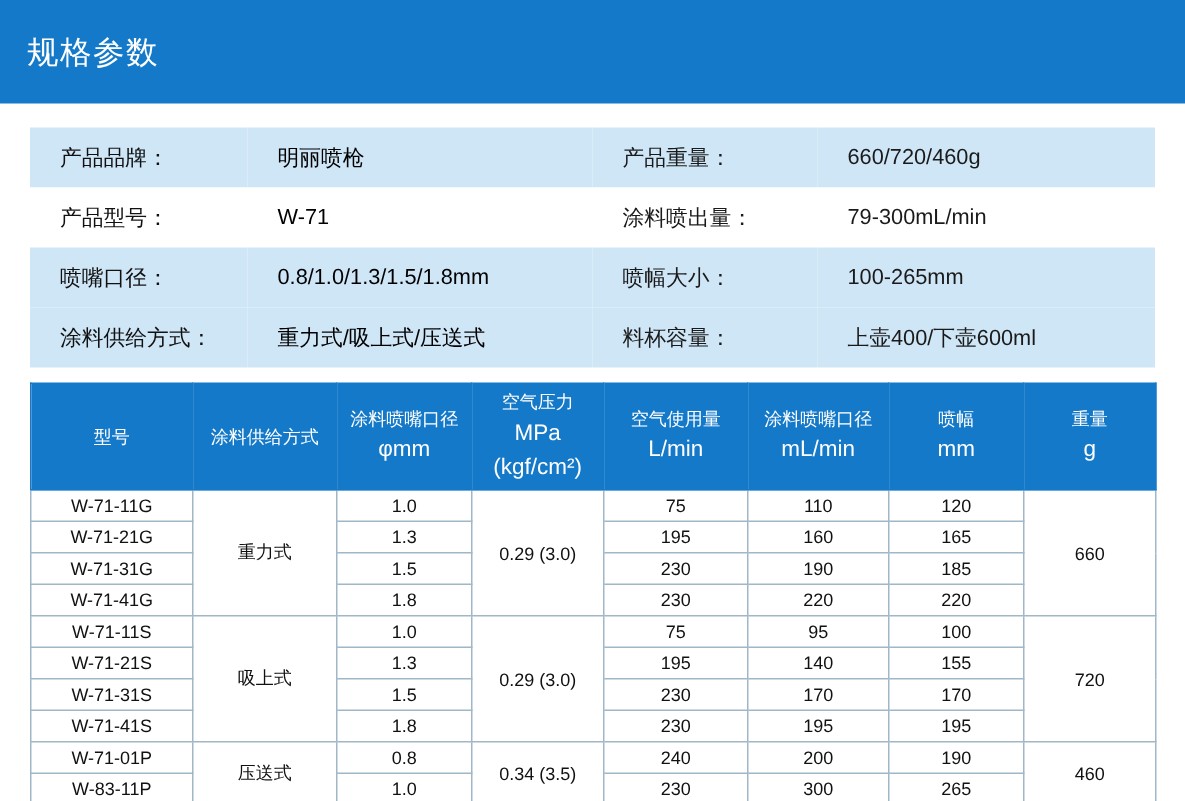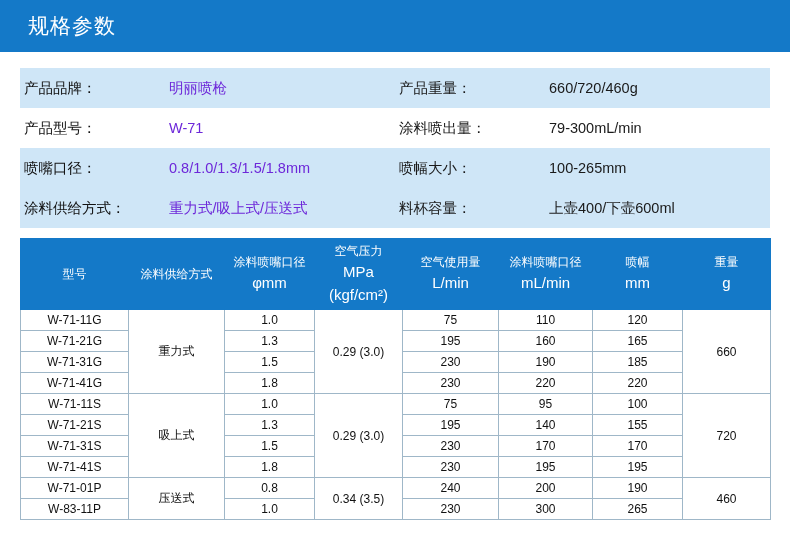--- a/index.html
+++ b/index.html
@@ -14,25 +14,25 @@
     color: #1a1a1a;
     overflow: hidden;
   }
   .page {
     position: relative;
     width: 790px;
     height: 534px;
   }
   
   .header {
-    height: 52px;
+    height: 69px;
     background: #1479c8;
     display: flex;
     align-items: center;
-    padding-left: 28px;
+    padding-left: 18px;
     box-sizing: border-box;
   }
   .header-title {
     color: #ffffff;
     font-size: 21px;
     letter-spacing: 1px;
   }
   
   .spec-wrap {
     padding: 16px 20px 6px 20px;
@@ -40,30 +40,30 @@
   }
   table.spec {
     width: 750px;
     border-collapse: collapse;
     table-layout: fixed;
   }
   table.spec td {
     height: 40px;
     font-size: 14.5px;
     vertical-align: middle;
-    padding: 0 4px;
+    padding: 0 20px;
     box-sizing: border-box;
   }
   td.lbl {
     width: 145px;
     color: #111;
   }
   td.val {
     width: 230px;
-    color: #6d28d9;
+    color: #000000;
   }
   td.lbl2 {
     width: 150px;
   }
   td.val2 {
     width: 225px;
   }
   tr.shade td {
     background: #cfe6f7;
   }

